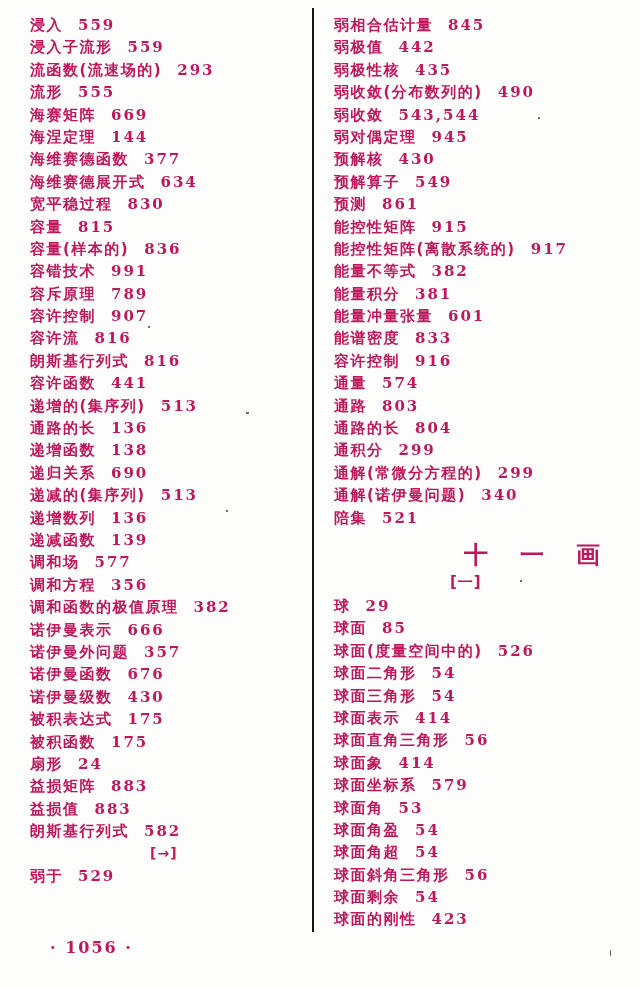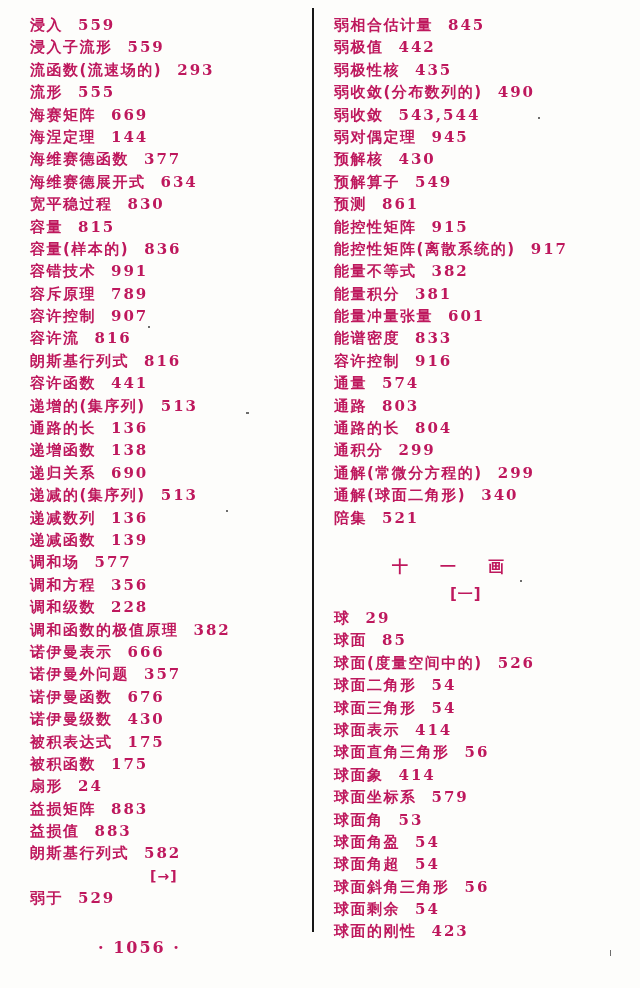--- a/index.html
+++ b/index.html
@@ -28,46 +28,46 @@
     letter-spacing:2px;
     font-size:15px;
   }
   .marker-row{
     height:22.4px;line-height:22.4px;
     padding-left:120px;
     font-size:14px;font-weight:700;
     letter-spacing:1px;
   }
   .section-header{
-    margin-top:24px;
+    margin-top:12px;
     height:28px;line-height:28px;
-    font-size:16px;font-weight:700;
+    font-size:24px;font-weight:700;
     padding-left:58px;
     letter-spacing:32px;
     white-space:nowrap;
+    text-align:right;
   }
   .subsection{
     height:26px;line-height:26px;
     padding-left:116px;
     font-size:15px;font-weight:700;
     letter-spacing:1px;
   }
   .divider{
     position:absolute;
     left:312px;top:8px;
     width:2px;height:924px;
     background:#161616;
   }
   .footer{
     position:absolute;
     left:50px;top:938px;
     font-size:16px;font-weight:700;
     letter-spacing:2px;
     font-family:"DejaVu Serif",serif;
-    margin-left:48px;
   }
   .speck{position:absolute;background:#3c3c3c;opacity:.75;}
   .s1{left:148px;top:326px;width:2px;height:2px;}
   .s2{left:246px;top:412px;width:3px;height:2px;}
   .s3{left:226px;top:510px;width:2px;height:2px;}
   .s4{left:538px;top:117px;width:2px;height:2px;}
   .s5{left:520px;top:580px;width:2px;height:2px;}
   .s6{left:610px;top:950px;width:1px;height:6px;}
 </style>
 </head>
@@ -138,33 +138,30 @@
         <div class="row">
         <span class="term">递增函数</span><span class="num">138</span>
       </div>
         <div class="row">
         <span class="term">递归关系</span><span class="num">690</span>
       </div>
         <div class="row">
         <span class="term">递减的(集序列)</span><span class="num">513</span>
       </div>
         <div class="row">
-        <span class="term">递减数列</span><span class="num">136</span>
+        <span class="term">递增数列</span><span class="num">136</span>
       </div>
         <div class="row">
         <span class="term">递减函数</span><span class="num">139</span>
       </div>
         <div class="row">
         <span class="term">调和场</span><span class="num">577</span>
       </div>
         <div class="row">
         <span class="term">调和方程</span><span class="num">356</span>
-      </div>
-        <div class="row">
-        <span class="term">调和级数</span><span class="num">228</span>
       </div>
         <div class="row">
         <span class="term">调和函数的极值原理</span><span class="num">382</span>
       </div>
         <div class="row">
         <span class="term">诺伊曼表示</span><span class="num">666</span>
       </div>
         <div class="row">
         <span class="term">诺伊曼外问题</span><span class="num">357</span>
       </div>
@@ -264,21 +261,21 @@
         <div class="row">
         <span class="term">通路的长</span><span class="num">804</span>
       </div>
         <div class="row">
         <span class="term">通积分</span><span class="num">299</span>
       </div>
         <div class="row">
         <span class="term">通解(常微分方程的)</span><span class="num">299</span>
       </div>
         <div class="row">
-        <span class="term">通解(球面二角形)</span><span class="num">340</span>
+        <span class="term">通解(诺伊曼问题)</span><span class="num">340</span>
       </div>
         <div class="row">
         <span class="term">陪集</span><span class="num">521</span>
       </div>
       </div>
     <div class="section-header">十一画</div>
     <div class="subsection">[一]</div>
     <div>
 
     <div class="row">

